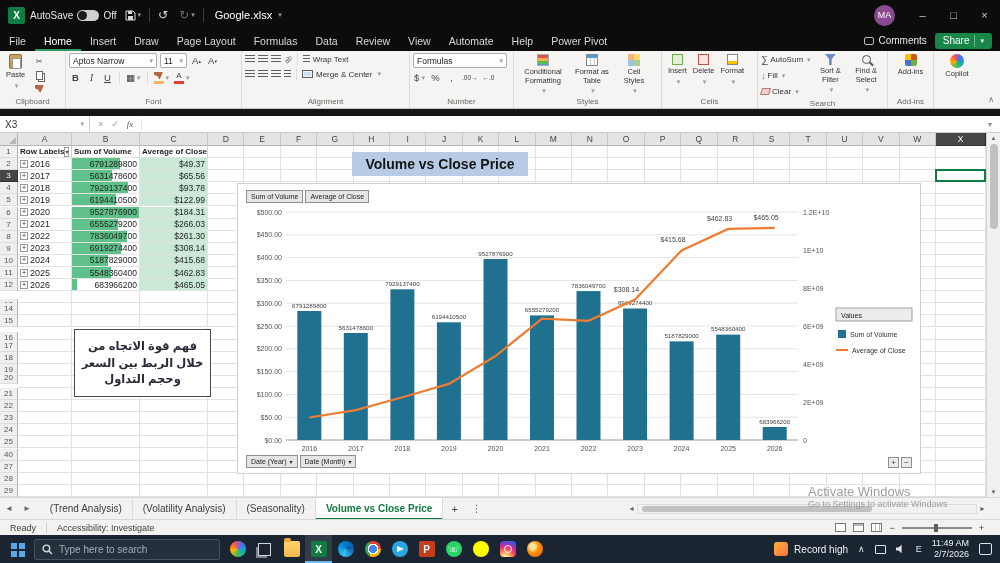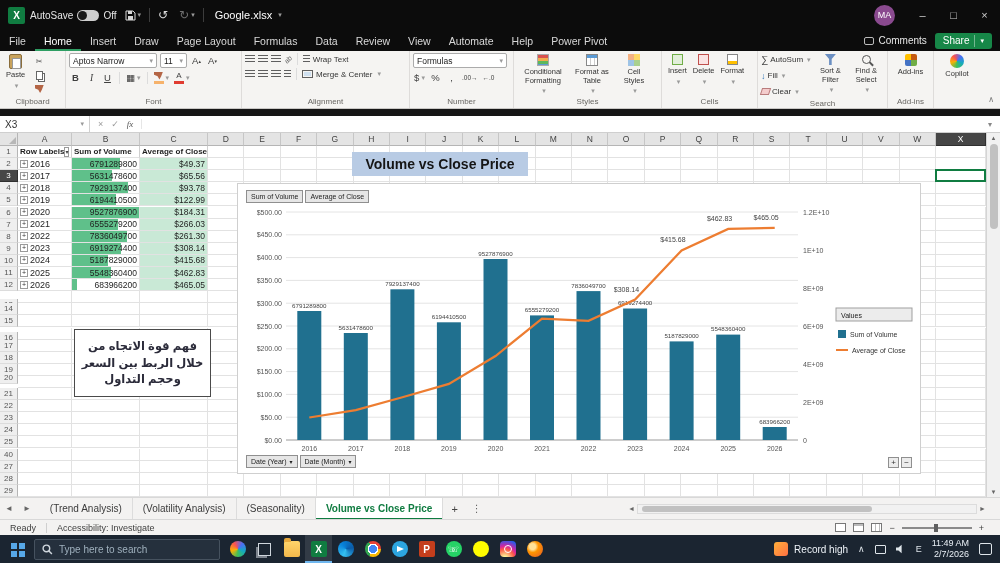--- a/index.html
+++ b/index.html
@@ -1353,20 +1353,24 @@
       <span class="vico v2"></span>
       <span class="vico v3"></span>
       <span>−</span>
       <div class="ztrack">
           <div class="zknob"></div>
         </div>
       <span>+</span>
     </div>
   </div>
 
+  <div class="watermark">
+    <div class="l1">Activate Windows</div>
+    <div class="l2">Go to Settings to activate Windows</div>
+  </div>
 
   <div class="taskbar">
     <div class="startbox">
         <span class="winlogo"></span>
       </div>
     <div class="tsearch">
       <svg width="11" height="11" viewBox="0 0 10 10">
           <circle cx="4" cy="4" r="3" fill="none" stroke="#cfd6dd" stroke-width="1.3"></circle>
           <line x1="6.3" y1="6.3" x2="9" y2="9" stroke="#cfd6dd" stroke-width="1.3"></line>
         </svg>

